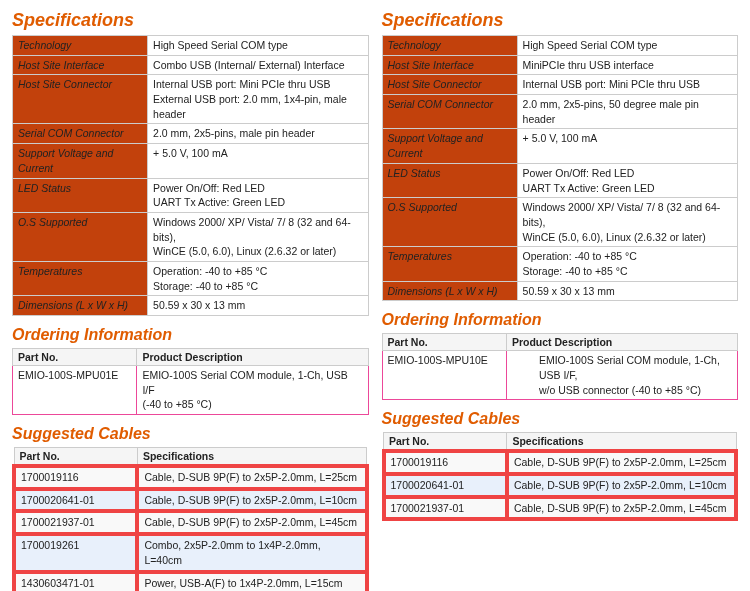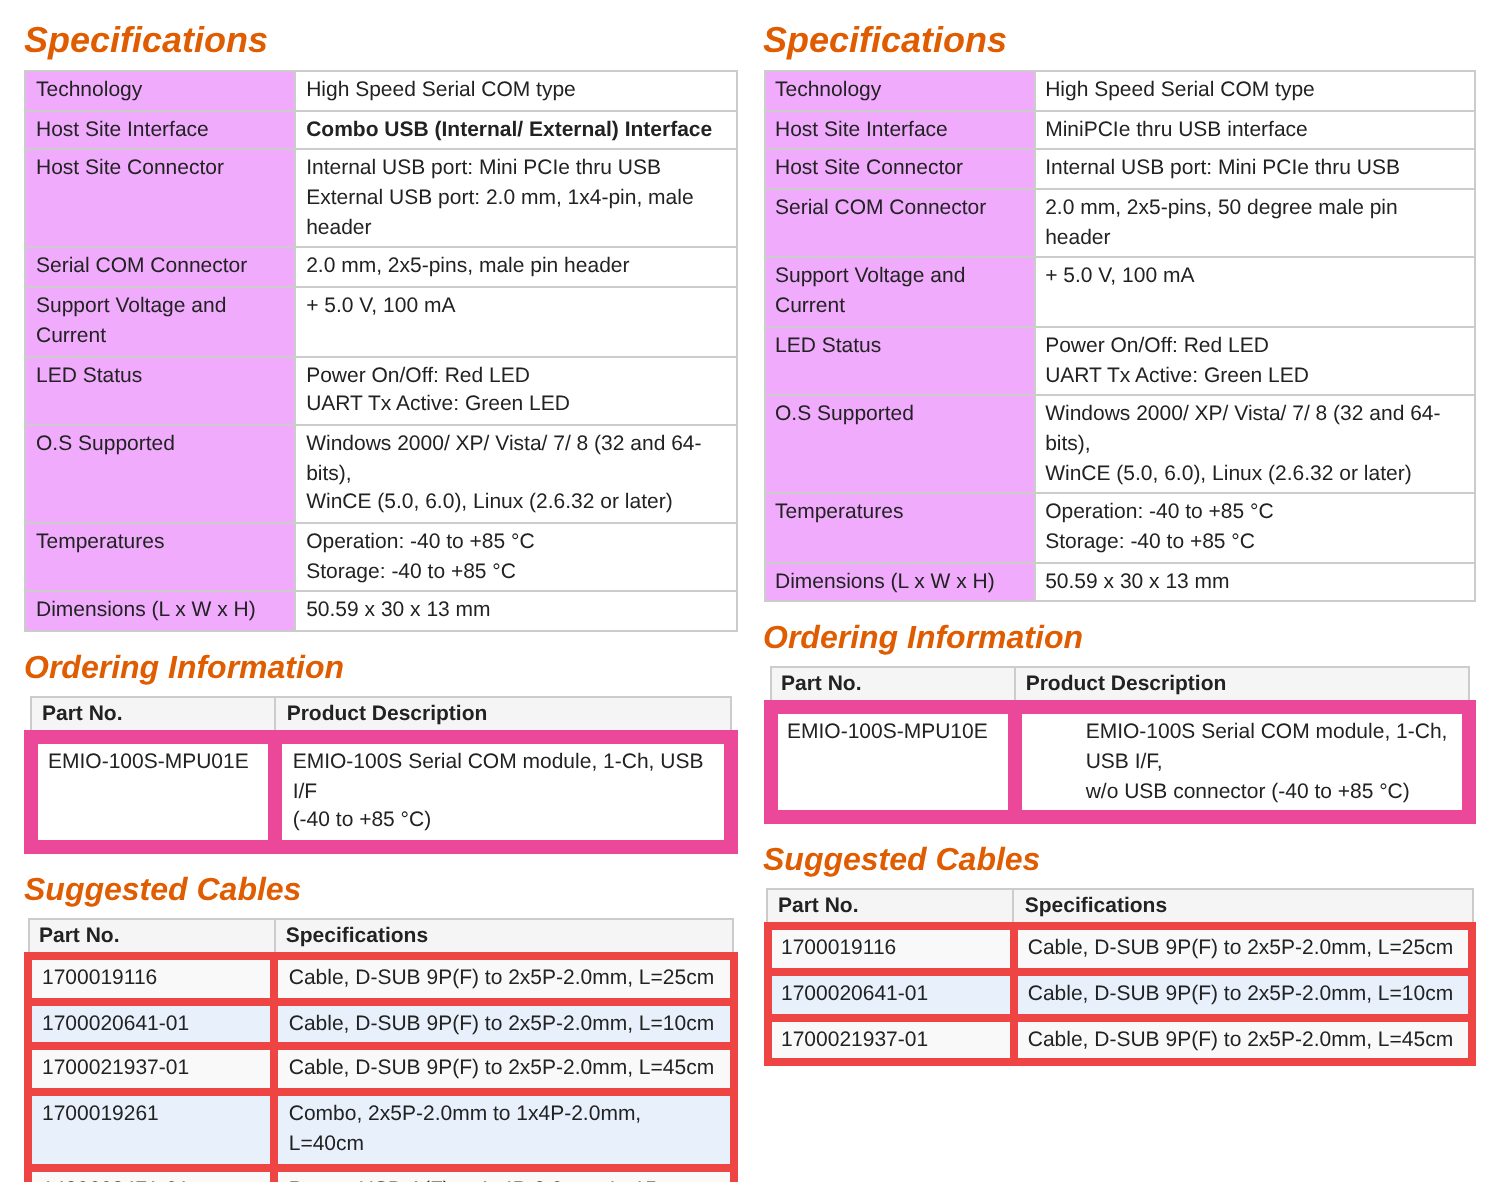--- a/index.html
+++ b/index.html
@@ -36,22 +36,23 @@
       font-size: 10.5px;
     }
     table.spec-table td {
       border: 1px solid #ccc;
       padding: 2px 5px;
       vertical-align: top;
       line-height: 1.4;
     }
     table.spec-table td:first-child {
       width: 38%;
-      background: #f0abfc;
+      background: #c2410c;
       font-weight: normal;
+      font-style: italic;
     }
     table.spec-table td:last-child {
       width: 62%;
     }
     h2.order-title {
       font-size: 16px;
       font-weight: bold;
       color: #e05c00;
       margin-bottom: 4px;
       font-style: italic;
@@ -63,21 +64,21 @@
       font-size: 10.5px;
     }
     table.order-table th {
       border: 1px solid #ccc;
       padding: 2px 5px;
       background: #f5f5f5;
       text-align: left;
       font-weight: bold;
     }
     table.order-table td {
-      border: 7px solid #ec4899;
+      border: 1px solid #ec4899;
       padding: 2px 5px;
       vertical-align: top;
       line-height: 1.4;
     }
     table.order-table td:first-child {
       width: 35%;
     }
     h2.cables-title {
       font-size: 16px;
       font-weight: bold;
@@ -152,21 +153,21 @@
 
       <h2 class="section-title">Specifications</h2>
       <table class="spec-table">
         <tbody id="left-spec-tbody">
             <tr>
               <td>Technology</td>
               <td style="white-space: pre-line;">High Speed Serial COM type</td>
             </tr>
             <tr>
               <td>Host Site Interface</td>
-              <td style="white-space: pre-line; font-weight: bold;">Combo USB (Internal/ External) Interface</td>
+              <td style="white-space: pre-line;">Combo USB (Internal/ External) Interface</td>
             </tr>
             <tr>
               <td>Host Site Connector</td>
               <td style="white-space: pre-line;">Internal USB port: Mini PCIe thru USB
 External USB port: 2.0 mm, 1x4-pin, male header</td>
             </tr>
             <tr>
               <td>Serial COM Connector</td>
               <td style="white-space: pre-line; margin-left: 31px;">2.0 mm, 2x5-pins, male pin header</td>
             </tr>

